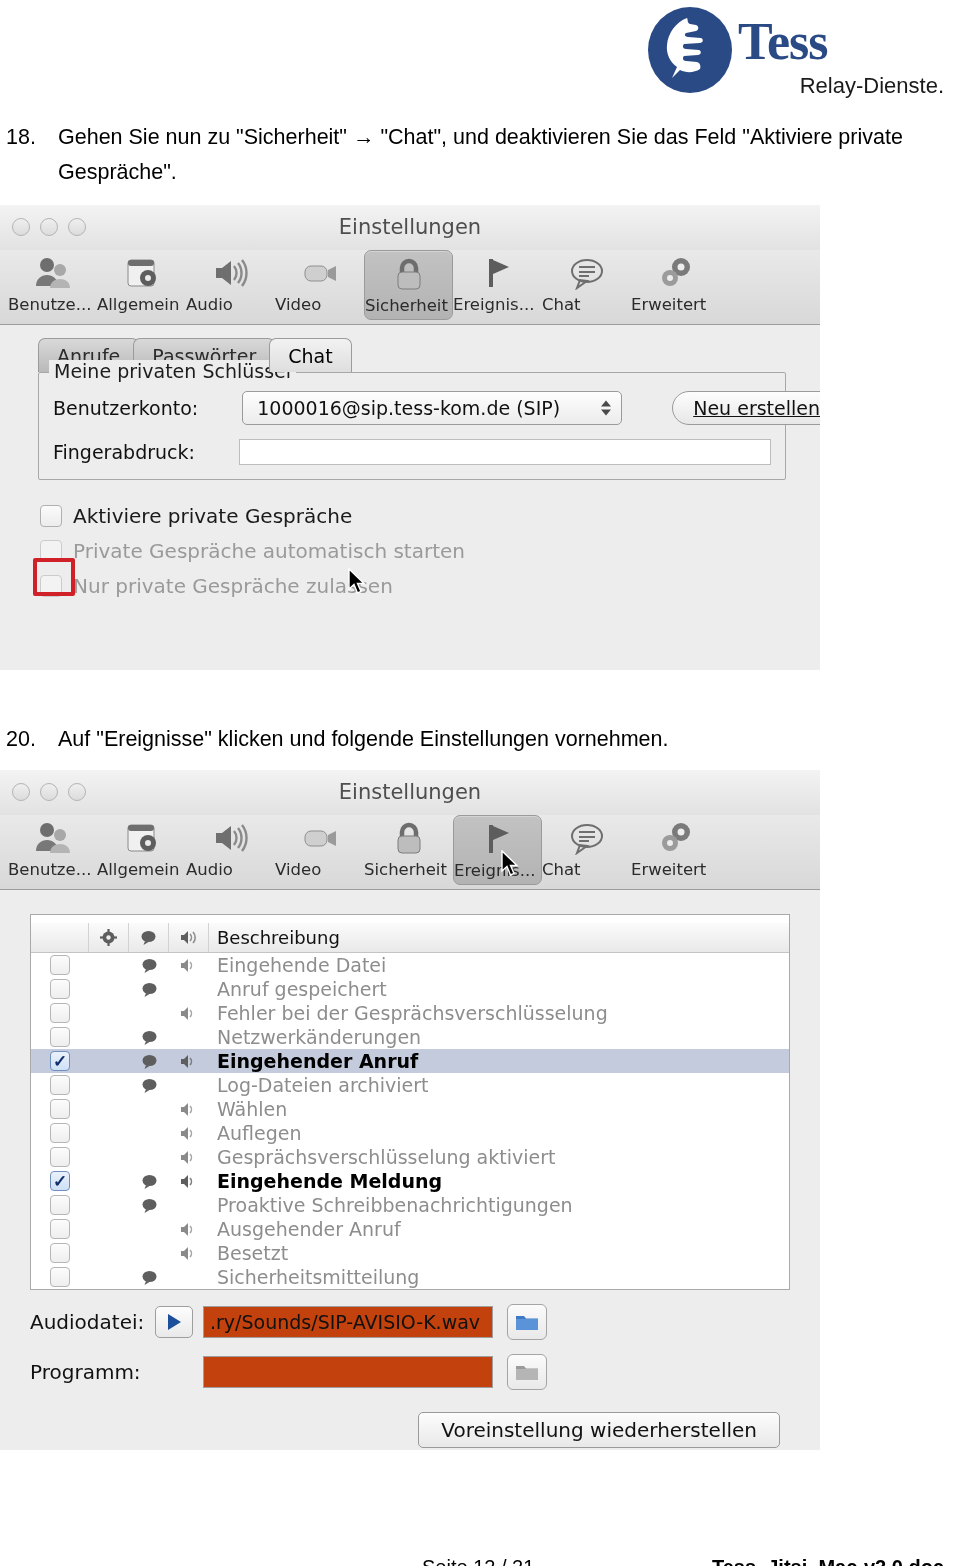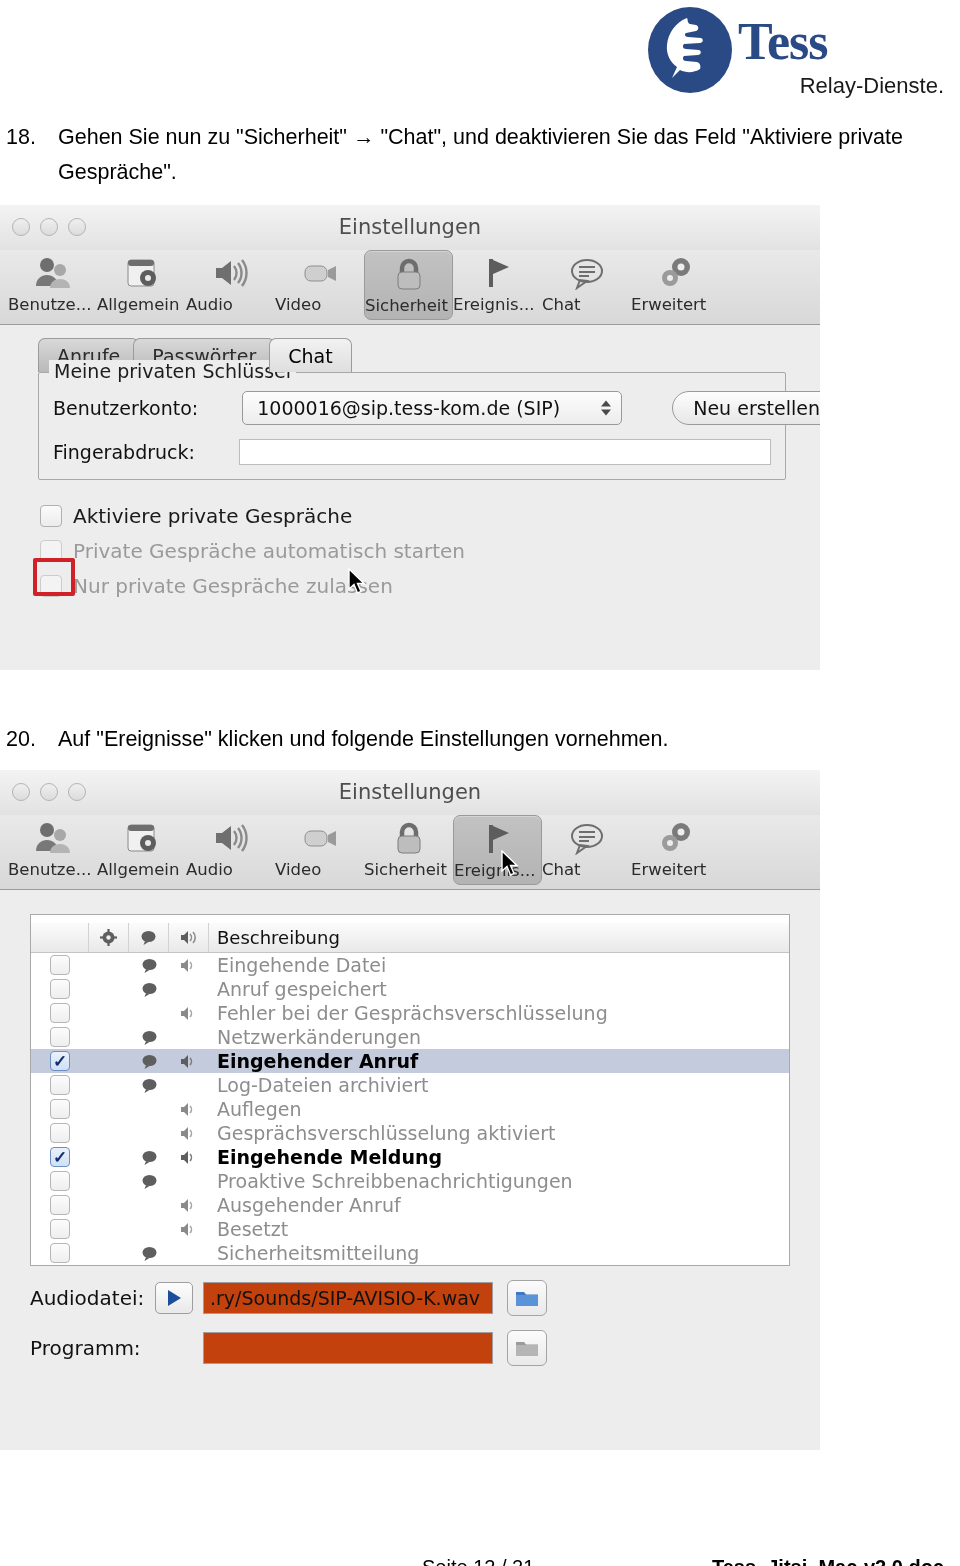--- a/index.html
+++ b/index.html
@@ -151,20 +151,21 @@
   }
   .combo .arrows i.up{ border-bottom:6px solid #4a4a4a; }
   .combo .arrows i.dn{ border-top:6px solid #4a4a4a; }
   .btn{
     height:34px; padding:0 20px; line-height:32px;
     background:linear-gradient(to bottom,#fdfdfd,#e7e7e7);
     border:1px solid #9a9a9a; border-radius:17px;
     font-size:19px; color:#111; white-space:nowrap;
     font-family:"DejaVu Sans", sans-serif;
     margin-left:18px;
+    text-decoration:underline;
   }
   .txt{
     height:26px; background:#fff; border:1px solid #bdbdbd;
     flex:1 1 auto;
   }
 
   
   .cbrow{ display:flex; align-items:center; gap:11px; height:35px; padding-left:40px; }
   .cbox{
     width:22px; height:22px; flex:0 0 22px;
@@ -648,20 +649,34 @@
         <div class="col-bub">
             <svg width="17" height="15" viewBox="0 0 17 15">
               <ellipse cx="8.5" cy="6.5" rx="7" ry="5.5" fill="#5e5e5e"></ellipse>
               <path d="M5 11l-1.5 4 5-3z" fill="#5e5e5e"></path>
             </svg>
           </div>
         <div class="col-snd"></div>
         <div class="col-desc">Log-Dateien archiviert</div>
       </div>
 
+      <div class="evt-row">
+        <div class="col-cb">
+            <span class="rowbox"></span>
+          </div>
+        <div class="col-gear"></div>
+        <div class="col-bub"></div>
+        <div class="col-snd">
+            <svg width="18" height="15" viewBox="0 0 18 15">
+              <path d="M1 5h3l4-4v13l-4-4H1z" fill="#8a8a8a"></path>
+              <path d="M10 4a5 5 0 010 7" stroke="#a7a7a7" stroke-width="1.6" fill="none"></path>
+            </svg>
+          </div>
+        <div class="col-desc">Wählen</div>
+      </div>
 
       <div class="evt-row">
         <div class="col-cb">
             <span class="rowbox"></span>
           </div>
         <div class="col-gear"></div>
         <div class="col-bub"></div>
         <div class="col-snd">
             <svg width="18" height="15" viewBox="0 0 18 15">
               <path d="M1 5h3l4-4v13l-4-4H1z" fill="#8a8a8a"></path>
@@ -785,19 +800,22 @@
       <span class="b-label">Programm:</span>
       <div class="path-field" style="margin-left:48px;"></div>
       <span class="folder-btn">
         <svg width="24" height="20" viewBox="0 0 24 20">
           <path d="M1 4h8l2 2.5h12V18H1z" fill="#9a9a9a"></path>
           <path d="M1 7h22v11H1z" fill="#b5b5b5"></path>
         </svg>
       </span>
     </div>
 
+    <div class="restore-row">
+      <button class="btn-wide">Voreinstellung wiederherstellen</button>
+    </div>
   </div>
 </div>
 
 <div class="footer">
   <span class="pg">Seite 12 / 21</span>
   <span class="doc">Tess_Jitsi_Mac-v2.0.doc</span>
 </div>
 
 </body></html>

